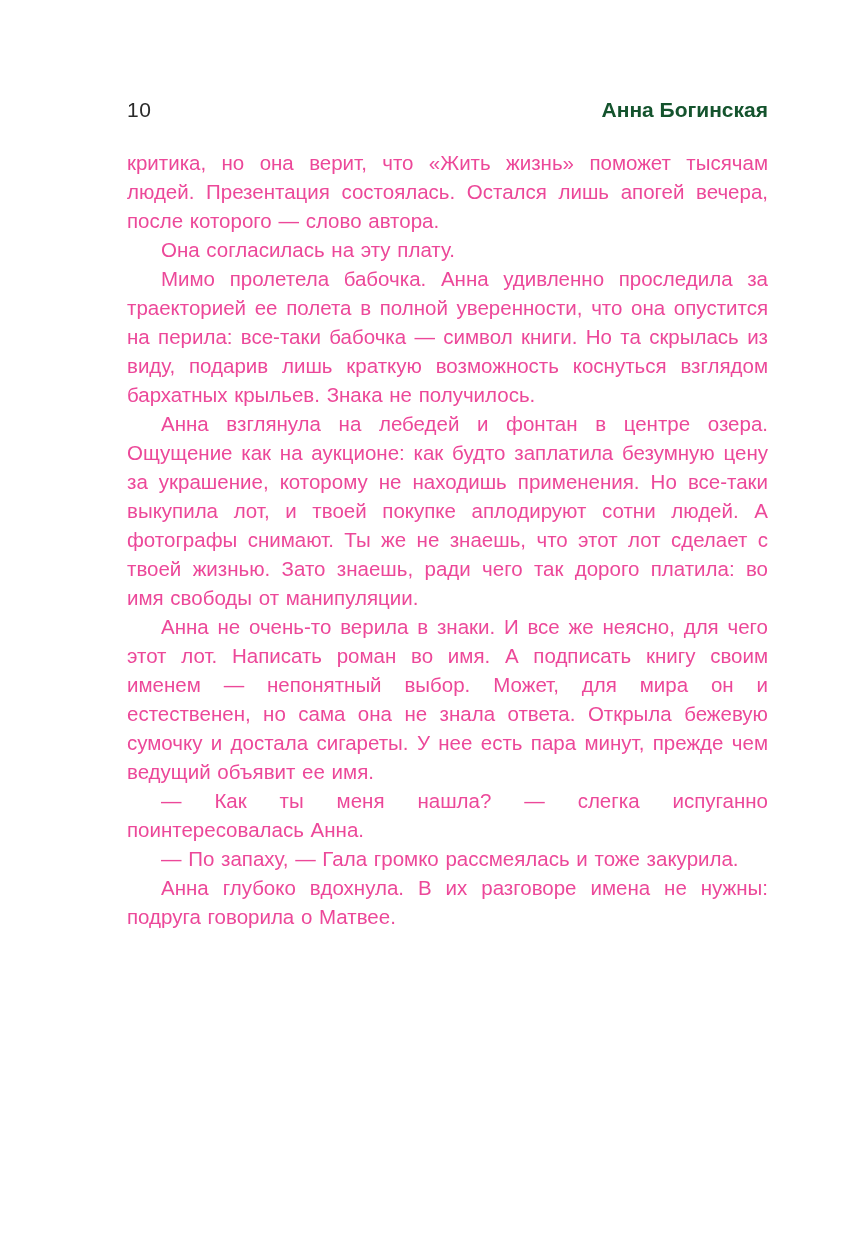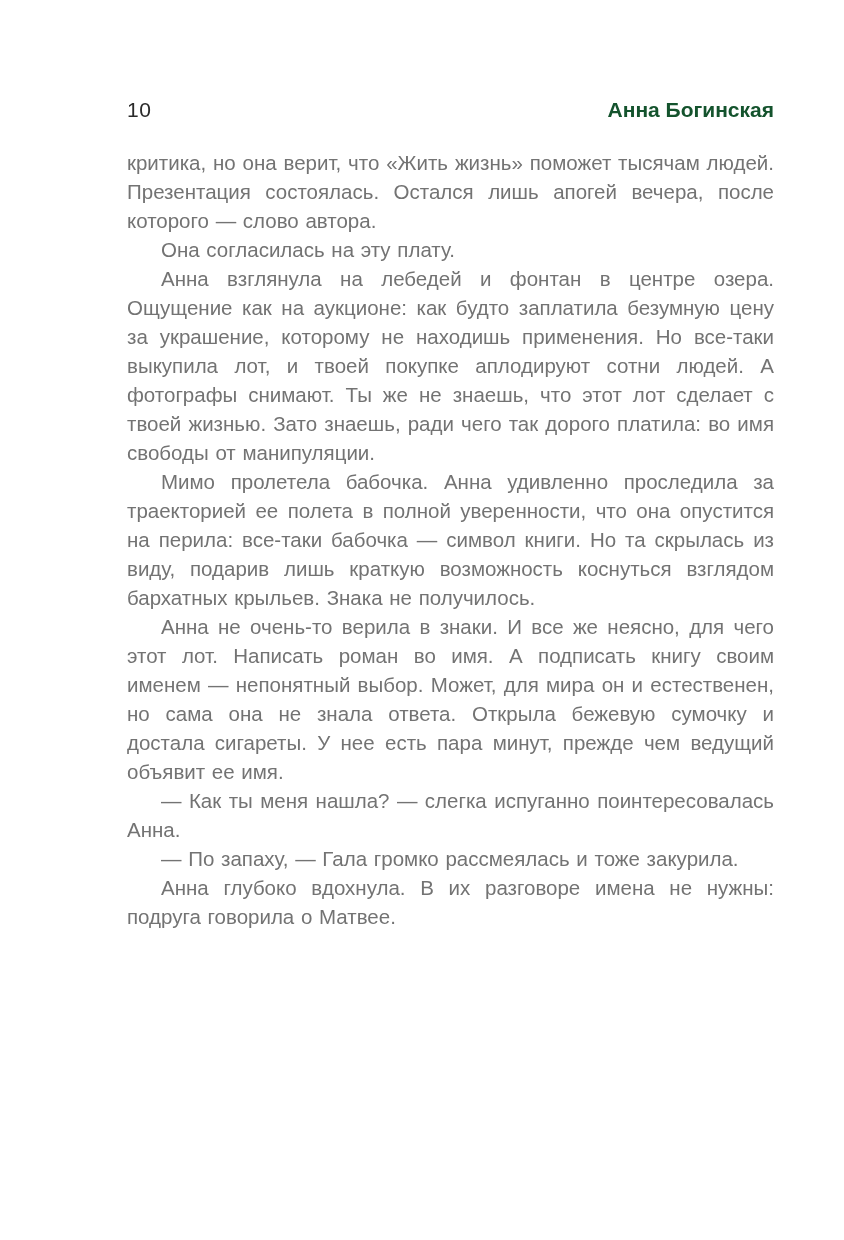--- a/index.html
+++ b/index.html
@@ -13,21 +13,21 @@
     height: 1240px;
     background: #ffffff;
     font-family: "Liberation Sans", "DejaVu Sans", sans-serif;
     color: #1c1c1c;
     overflow: hidden;
     box-sizing: border-box;
   }
   .page-inner {
     position: absolute;
     left: 127px;
-    right: 70px;
+    right: 76px;
     top: 98px;
   }
   .running-header {
     display: flex;
     justify-content: space-between;
     align-items: baseline;
     font-size: 21px;
     margin-bottom: 26px;
   }
   .page-number {
@@ -36,21 +36,21 @@
     letter-spacing: 0.5px;
   }
   .author-name {
     font-weight: 700;
     color: #14532d;
   }
   .body-text {
     font-size: 20.5px;
     line-height: 29px;
     text-align: justify;
-    color: #737373;
+    color: #ec4899;
   }
   .body-text p {
     margin: 0;
     padding: 0;
     text-indent: 34px;
     word-spacing: 1px;
   }
   .body-text p.no-indent {
     text-indent: 0;
   }
@@ -61,21 +61,21 @@
 <div class="page">
   <div class="page-inner">
     <div class="running-header">
       <span class="page-number">10</span>
       <span class="author-name">Анна Богинская</span>
     </div>
     <div class="body-text">
 
     <p class="no-indent">критика, но она верит, что «Жить жизнь» поможет тысячам людей. Презентация состоялась. Остался лишь апогей вечера, после которого — слово автора.</p>
         <p>Она согласилась на эту плату.</p>
+        <p>Мимо пролетела бабочка. Анна удивленно проследила за траекторией ее полета в полной уверенности, что она опустится на перила: все-таки бабочка — символ книги. Но та скрылась из виду, подарив лишь краткую возможность коснуться взглядом бархатных крыльев. Знака не получилось.</p>
         <p>Анна взглянула на лебедей и фонтан в центре озера. Ощущение как на аукционе: как будто заплатила безумную цену за украшение, которому не находишь применения. Но все-таки выкупила лот, и твоей покупке аплодируют сотни людей. А фотографы снимают. Ты же не знаешь, что этот лот сделает с твоей жизнью. Зато знаешь, ради чего так дорого платила: во имя свободы от манипуляции.</p>
-        <p>Мимо пролетела бабочка. Анна удивленно проследила за траекторией ее полета в полной уверенности, что она опустится на перила: все-таки бабочка — символ книги. Но та скрылась из виду, подарив лишь краткую возможность коснуться взглядом бархатных крыльев. Знака не получилось.</p>
         <p>Анна не очень-то верила в знаки. И все же неясно, для чего этот лот. Написать роман во имя. А подписать книгу своим именем — непонятный выбор. Может, для мира он и естественен, но сама она не знала ответа. Открыла бежевую сумочку и достала сигареты. У нее есть пара минут, прежде чем ведущий объявит ее имя.</p>
         <p>— Как ты меня нашла? — слегка испуганно поинтересовалась Анна.</p>
         <p>— По запаху, — Гала громко рассмеялась и тоже закурила.</p>
         <p>Анна глубоко вдохнула. В их разговоре имена не нужны: подруга говорила о Матвее.</p>
       </div>
   </div>
 </div>
 
 </body></html>

